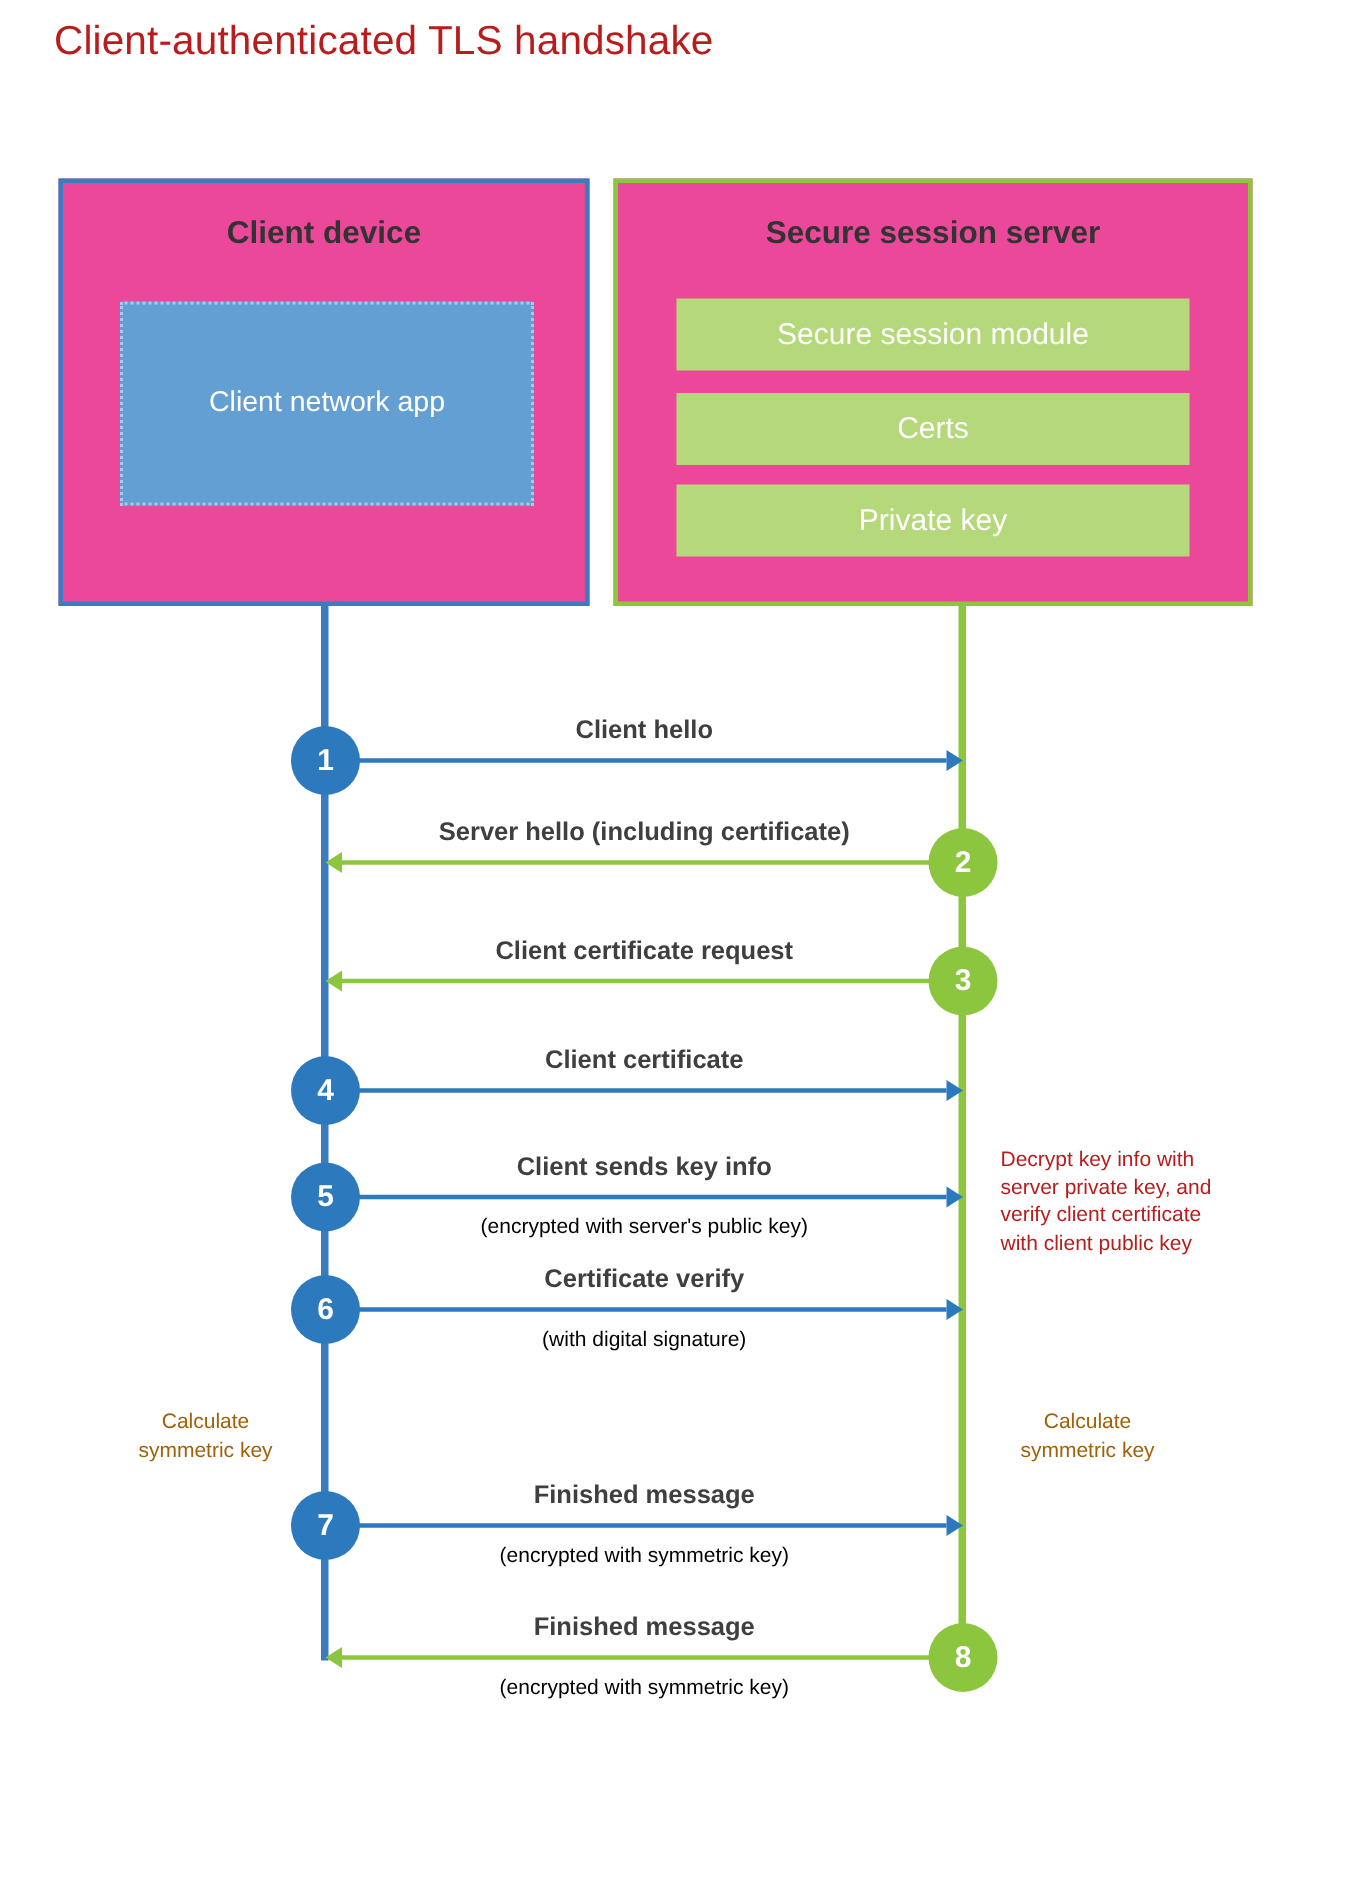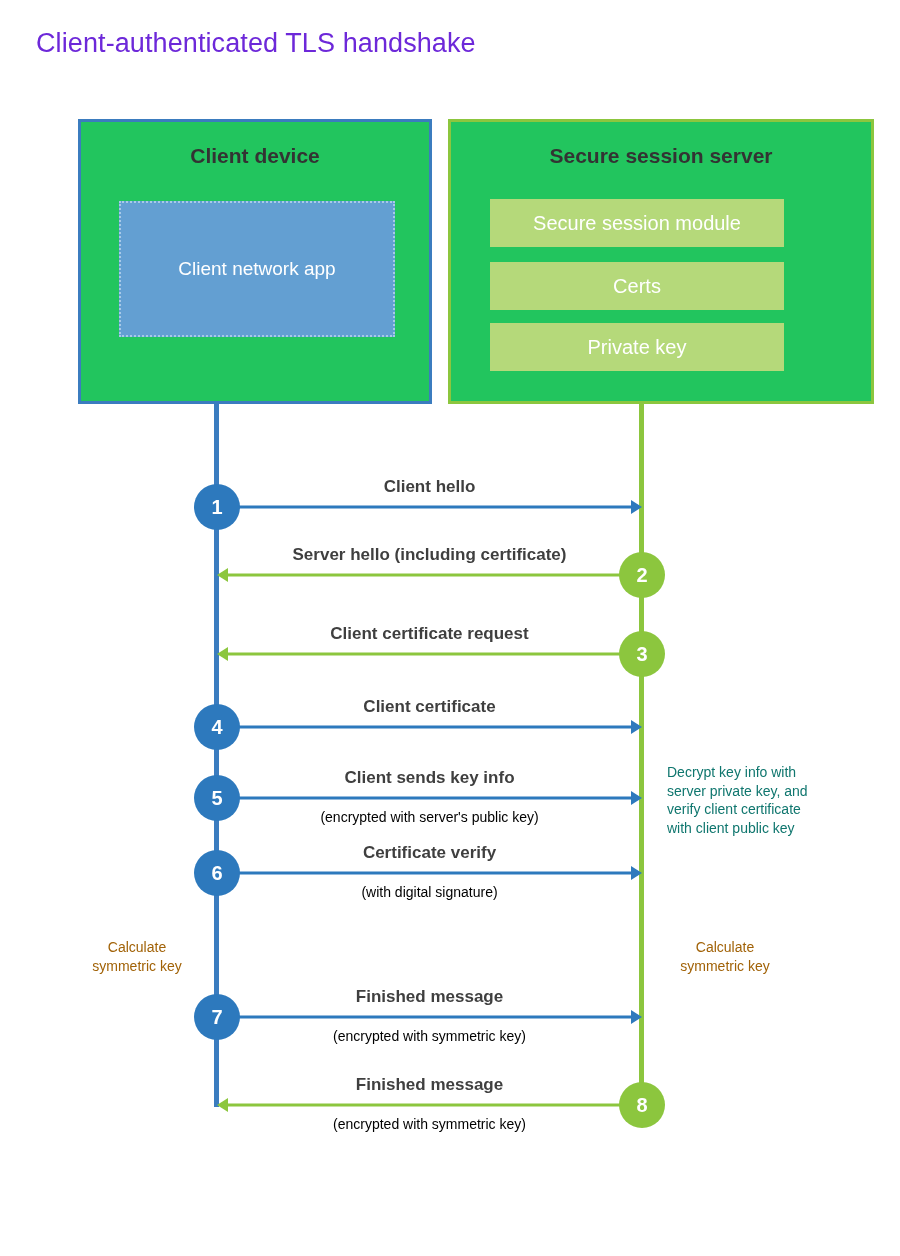--- a/index.html
+++ b/index.html
@@ -6,28 +6,28 @@
   html, body { margin:0; padding:0; }
   body {
     width:900px; height:1256px;
     background:#ffffff;
     font-family:"Liberation Sans", sans-serif;
     color:#3a3a3a;
     position:relative;
     overflow:hidden;
   }
   #page-title {
-    position:absolute; left:36px; top:28px;
-    font-size:27px; font-weight:300; color:#6d28d9;
+    position:absolute; left:36px; top:12px;
+    font-size:27px; font-weight:300; color:#b91c1c;
     letter-spacing:0.1px; white-space:nowrap;
   }
 
   
   .entity-box {
-    position:absolute; background:#22c55e;margin-left:39px;
+    position:absolute; background:#ec4899;
   }
   #client-box {
     left:39px; top:119px; width:354px; height:285px;
     border:3px solid #3b7cbf;
   }
   #server-box {
     left:409px; top:119px; width:426px; height:285px;
     border:3px solid #8cc63e;
   }
   .entity-title {
@@ -35,21 +35,21 @@
     text-align:center; font-size:21px; font-weight:bold; color:#333333;
   }
   #client-app {
     position:absolute; left:38px; top:79px; width:276px; height:136px;
     background:#639fd2; border:2px dotted #a8c9e8;
     display:flex; align-items:center; justify-content:center;
     color:#ffffff; font-size:19px; font-weight:300; text-align:center;
     line-height:1.28;
   }
   .server-row {
-    position:absolute; left:39px; width:294px; height:48px;
+    position:absolute; left:39px; width:342px; height:48px;
     background:#b5d97a;
     display:flex; align-items:center; justify-content:center;
     color:#ffffff; font-size:20px; font-weight:300;
   }
   #server-row-0 { top:77px; }
   #server-row-1 { top:140px; }
   #server-row-2 { top:201px; }
 
   
   .lifeline { position:absolute; width:5px; }
@@ -72,21 +72,21 @@
   .step-circle {
     position:absolute; width:46px; height:46px; border-radius:50%;
     display:flex; align-items:center; justify-content:center;
     color:#ffffff; font-size:20px; font-weight:bold;
   }
   .step-blue  { background:#2d79bd; }
   .step-green { background:#8cc63e; }
 
   .side-note {
     position:absolute; font-size:14px; font-weight:300;
-    color:#0f766e; line-height:1.33; white-space:pre-line;
+    color:#b91c1c; line-height:1.33; white-space:pre-line;
   }
   .calc-note {
     position:absolute; font-size:14px; font-weight:300;
     color:#a16207; line-height:1.33; text-align:center; white-space:pre-line;
   }
 </style>
 </head>
 <body>
 
 <div id="page-title">Client-authenticated TLS handshake</div>

